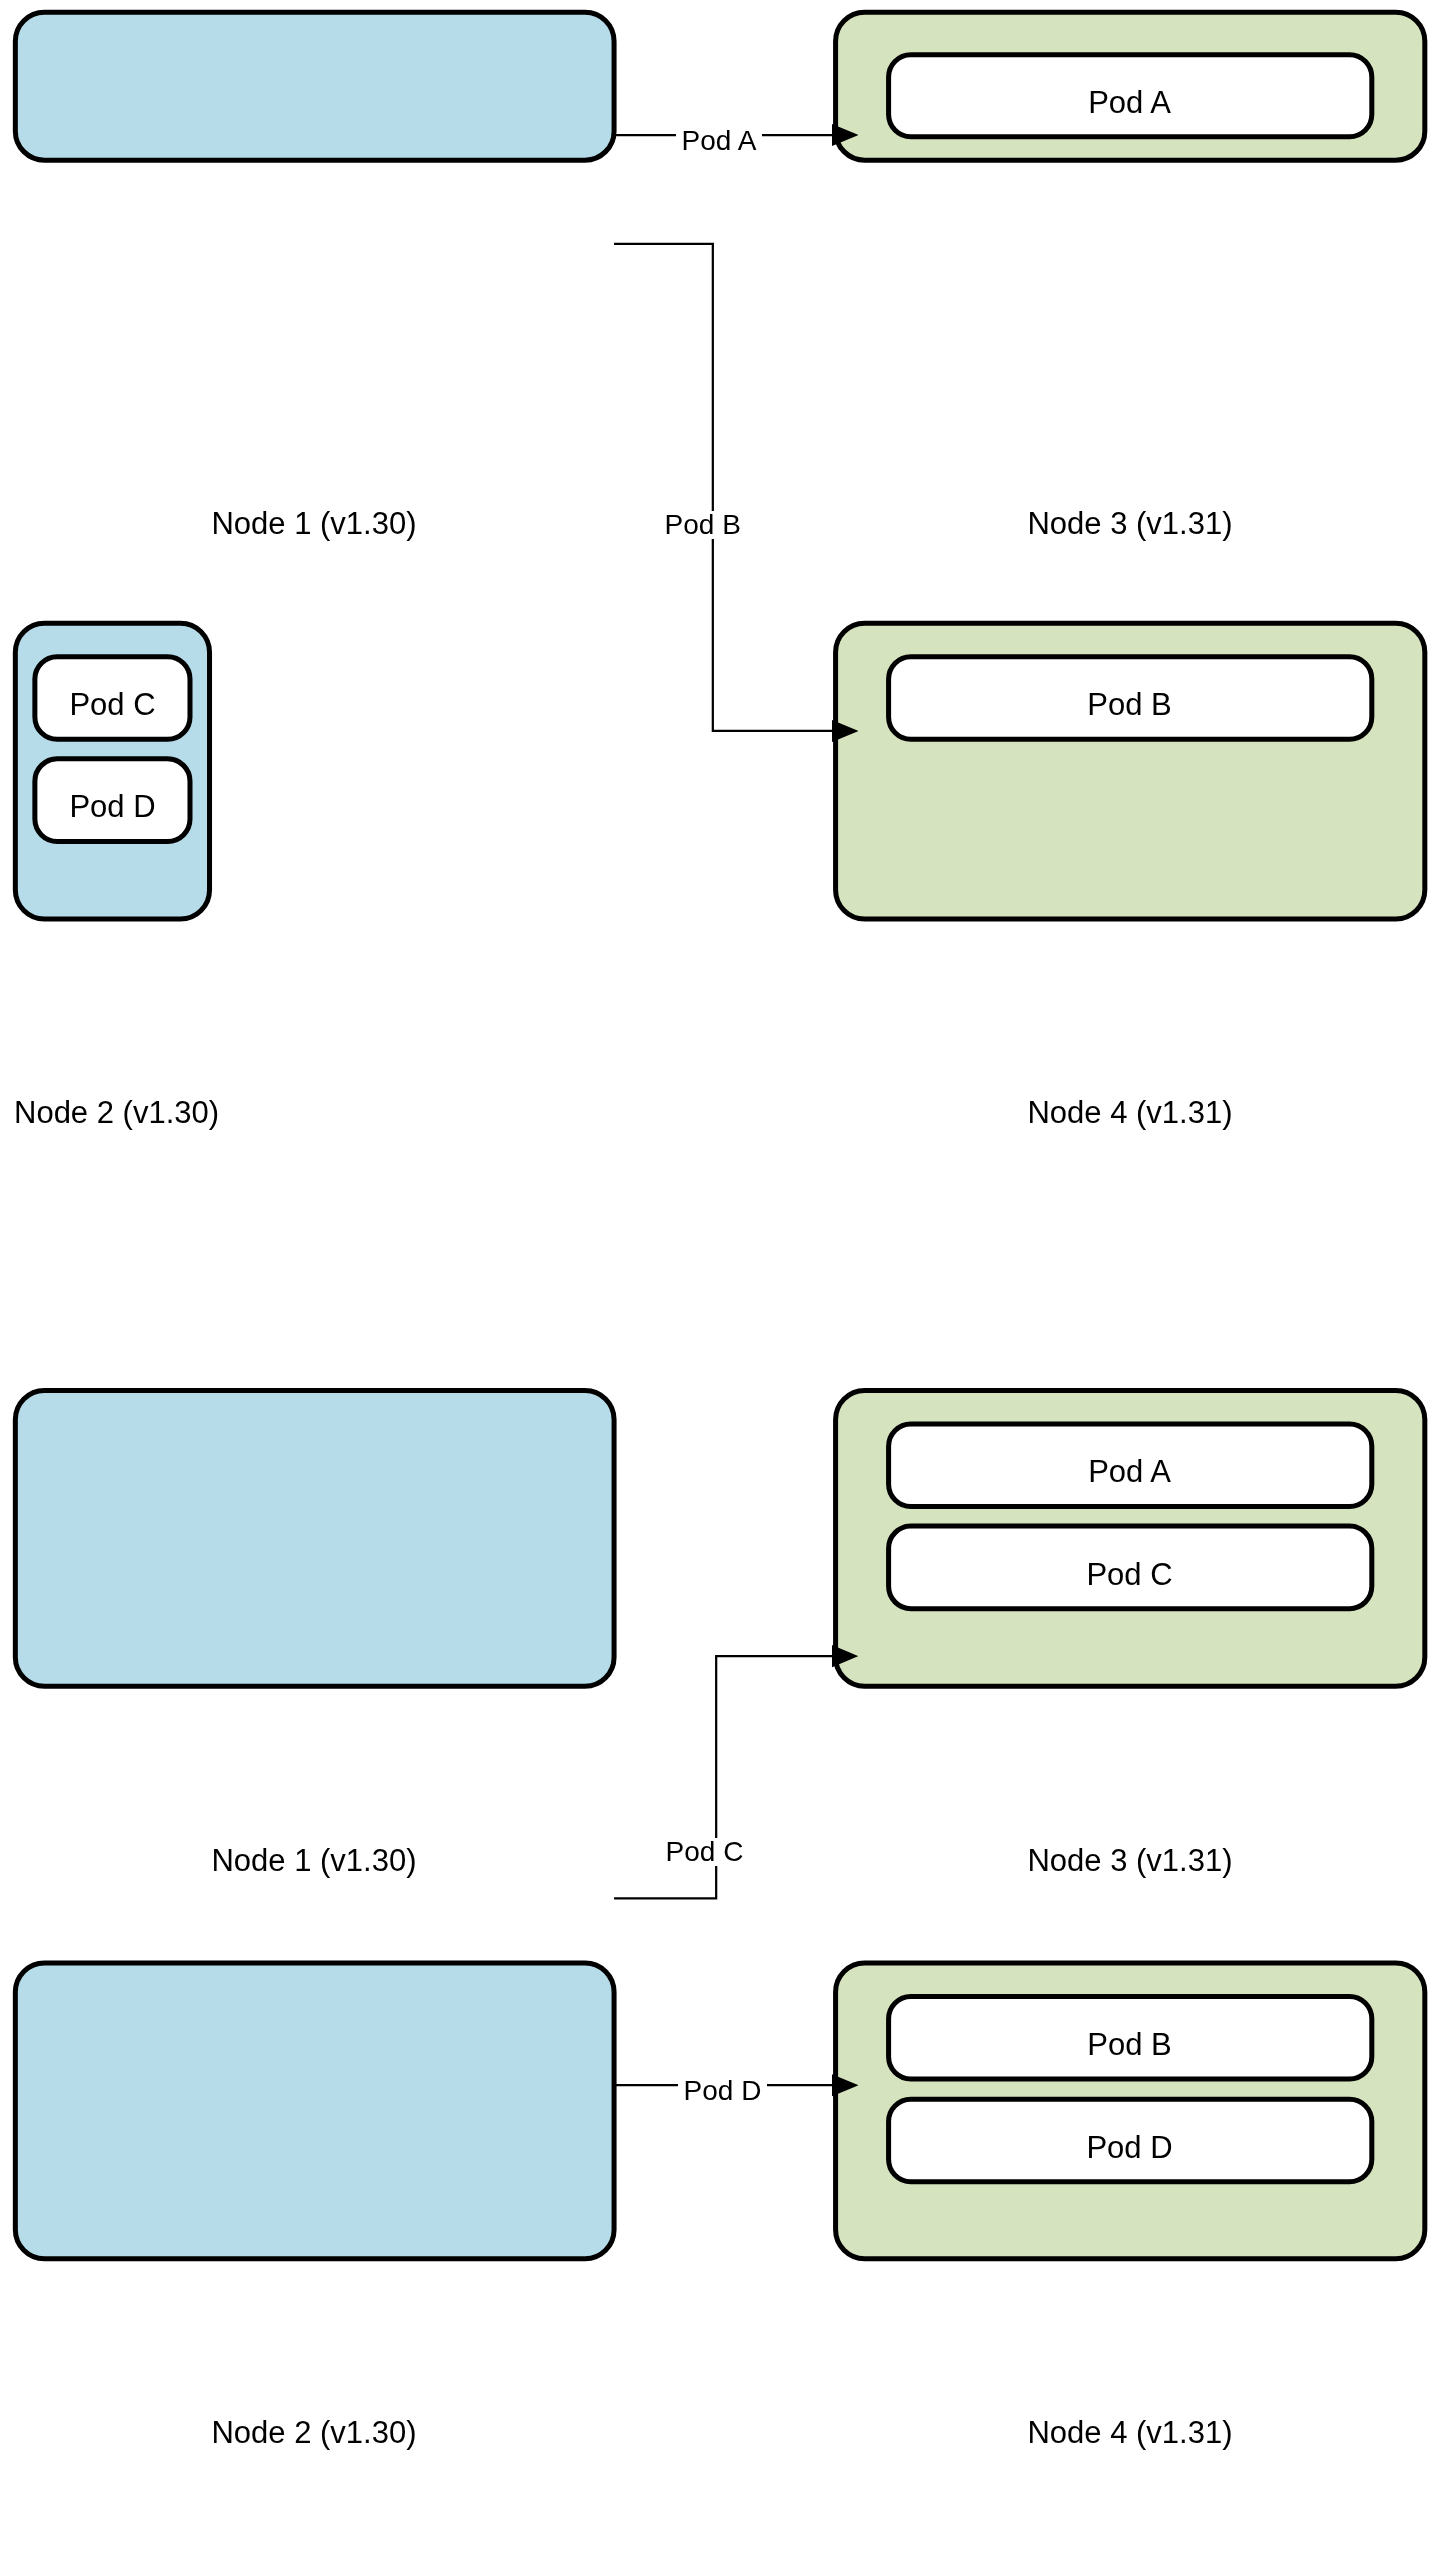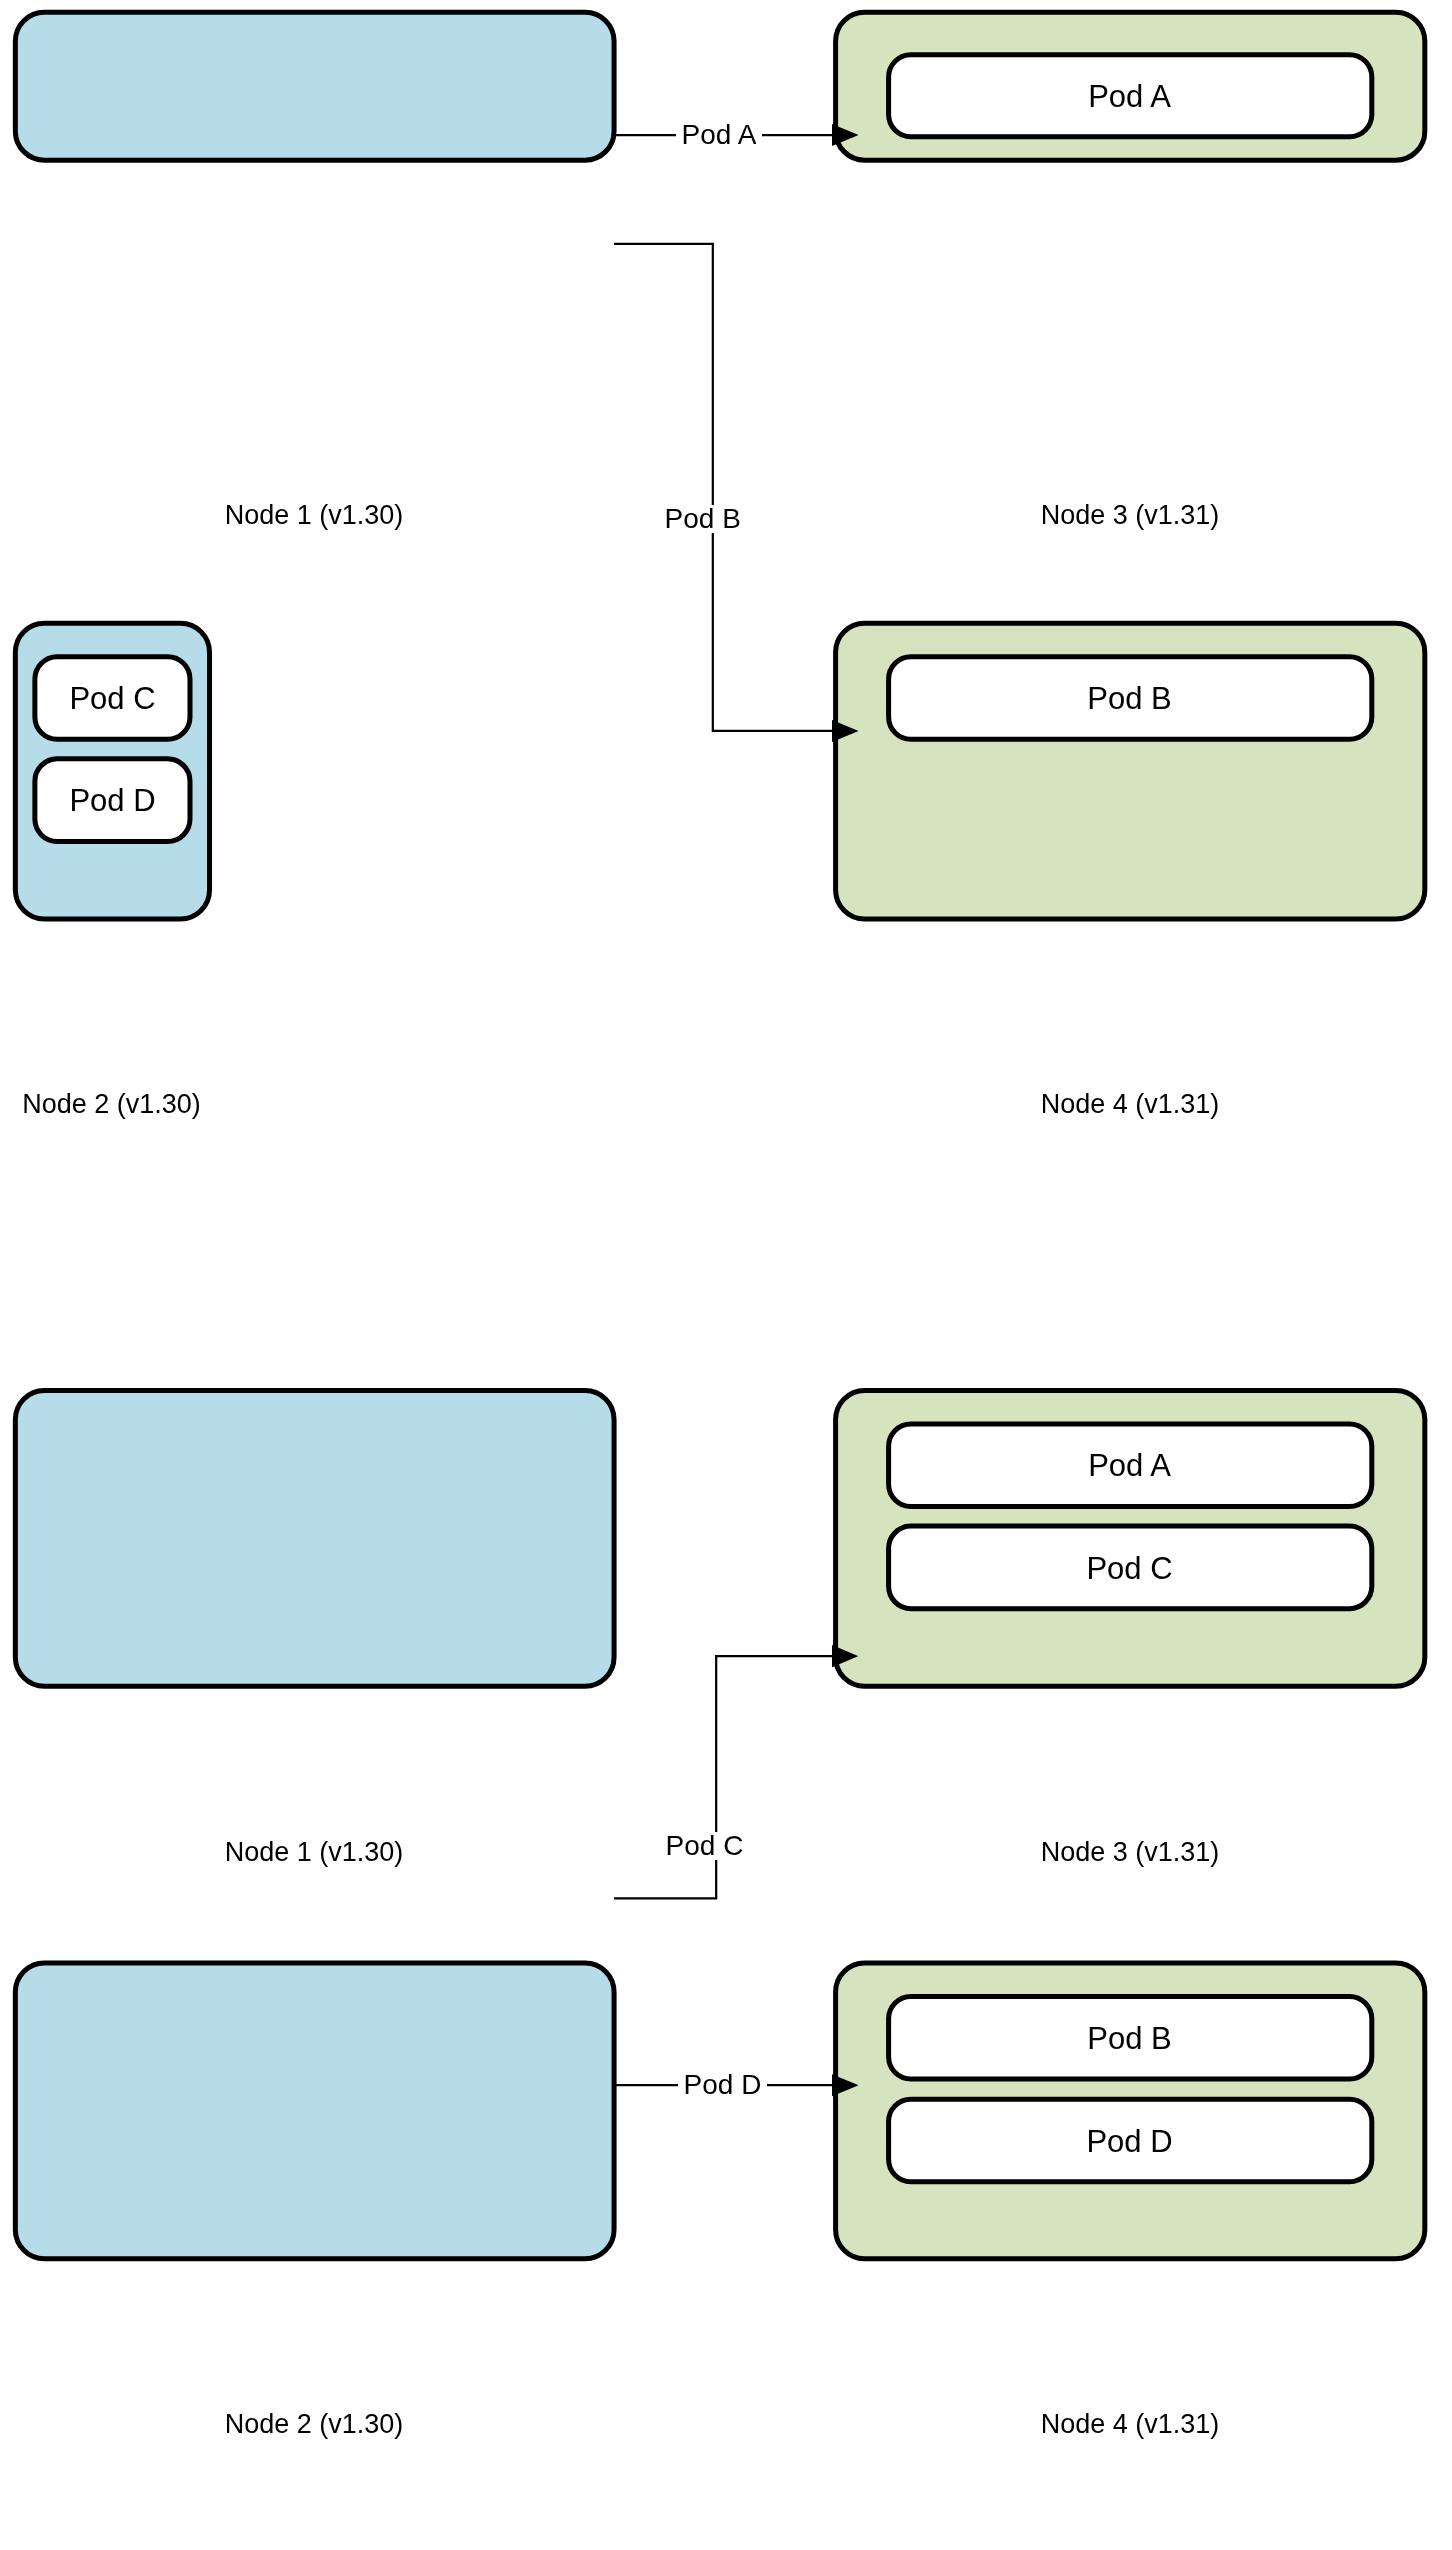--- a/index.html
+++ b/index.html
@@ -24,23 +24,24 @@
     width: 1453px;
     height: 2550px;
   }
   .node-label, .pod-label, .edge-label {
     position: absolute;
     font-family: "Liberation Sans", sans-serif;
     color: #000000;
     white-space: nowrap;
     text-align: center;
     line-height: 1;
+    margin-top: 6px;
   }
   .node-label {
-    font-size: 27px;
+    font-size: 31px;
   }
   .pod-label {
     font-size: 31px;
   }
   .edge-label {
     font-size: 28px;
     background: #ffffff;
     padding: 0 5.6px;
   }
 </style>

